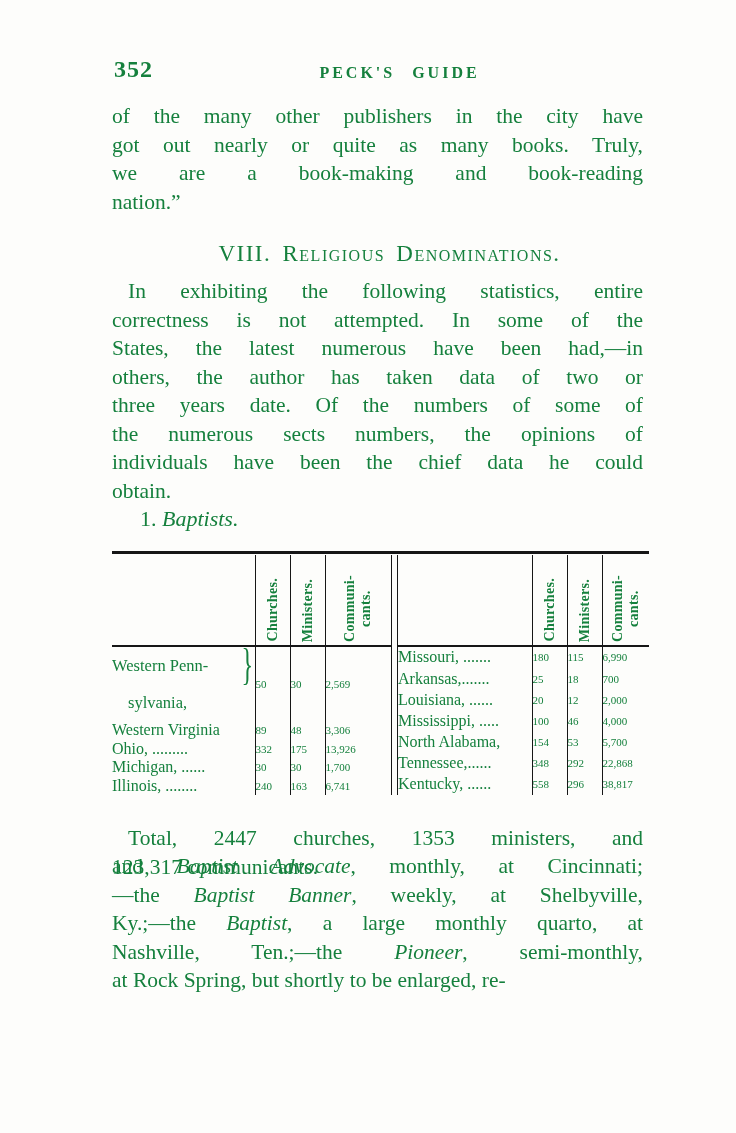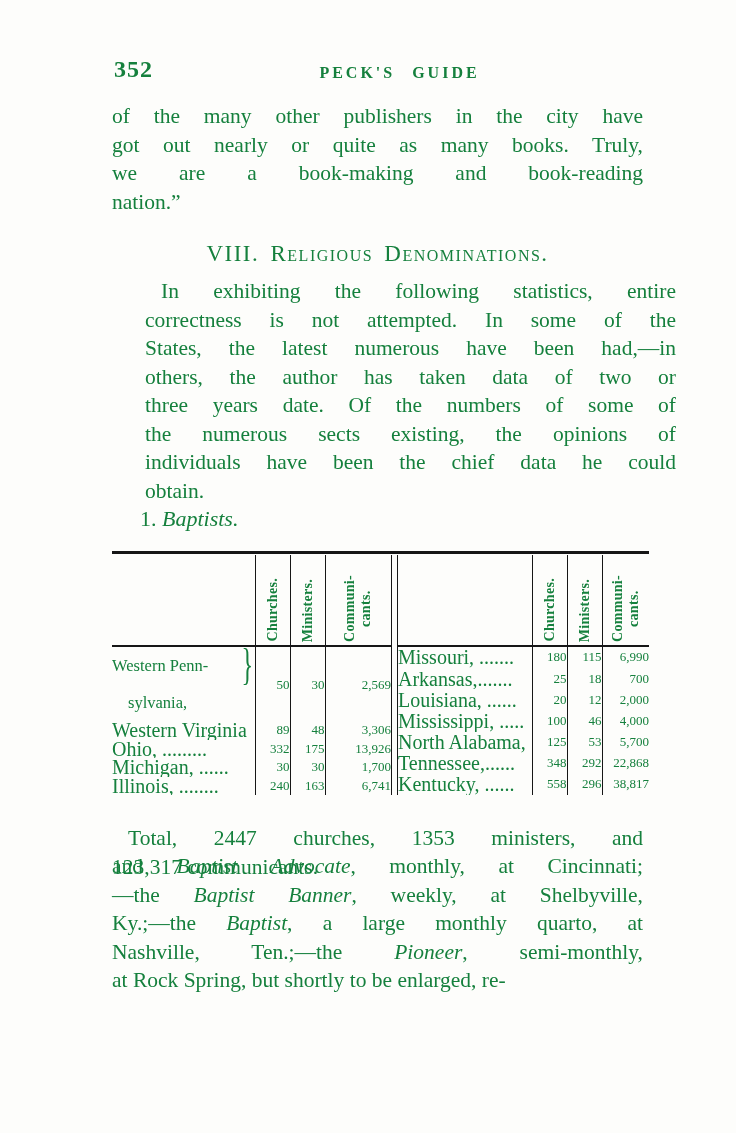--- a/index.html
+++ b/index.html
@@ -15,40 +15,40 @@
   
   .pageno{position:absolute;left:114px;top:56px;font-size:24px;font-weight:bold;letter-spacing:1px;}
   .runhead{position:absolute;left:112px;top:64px;width:531px;text-align:center;padding-left:22px;
     font-size:16px;font-weight:bold;letter-spacing:3px;word-spacing:10px;}
   
   .para{position:absolute;left:112px;width:531px;font-size:21.5px;line-height:28.5px;}
   .ln{text-align:justify;text-align-last:justify;}
   .ln.fin{text-align-last:left;}
   .ln.ind{padding-left:16px;}
   .p-intro{top:102px;}
-  .heading{position:absolute;left:112px;top:241px;width:531px;text-align:center;
+  .heading{position:absolute;left:124px;top:241px;width:531px;text-align:center;
     font-size:23px;font-variant:small-caps;letter-spacing:1.5px;word-spacing:4px;}
-  .p-stats{top:277px;margin-left:33px;}
+  .p-stats{top:277px;}
   .subsection{position:absolute;left:140px;top:506px;font-size:22px;}
   .subsection .it{font-weight:normal;}
   .it{font-style:italic;}
   .p-total{top:824px;}
   .p-period{top:852px;}
   
   .table-rule{position:absolute;left:112px;top:551px;width:537px;height:3px;background:#161616;}
   .tables{position:absolute;left:112px;top:555px;display:flex;align-items:stretch;}
   table.half{border-collapse:collapse;table-layout:fixed;}
   table.half td,table.half th{padding:0;margin:0;vertical-align:middle;}
   th.hd{height:90px;position:relative;border-bottom:2px solid #161616;}
   .rot{position:absolute;bottom:3px;left:50%;transform:translateX(-50%) rotate(180deg);
     writing-mode:vertical-rl;font-size:14px;font-weight:bold;letter-spacing:.3px;white-space:nowrap;}
   .rot span{display:block;}
   .br{border-right:1.4px solid #161616;}
-  td.nm{font-size:20px;line-height:18.5px;height:18.5px;text-align:left;padding-left:2px;white-space:nowrap;overflow:hidden;}
-  td.num{font-size:13px;line-height:18.5px;height:18.5px;text-align:right;padding-right:3px;white-space:nowrap;}
+  td.nm{font-size:16px;line-height:18.5px;height:18.5px;text-align:left;padding-left:2px;white-space:nowrap;overflow:hidden;}
+  td.num{font-size:11px;line-height:18.5px;height:18.5px;padding-right:3px;white-space:nowrap;}
   tr.dbl td{height:37px;line-height:37px;}
   td.nm2{position:relative;font-size:16.5px;line-height:18.5px;padding-left:2px;}
   td.nm2 .l2{padding-left:16px;}
   .brace{position:absolute;right:1px;top:-4px;font-size:44px;line-height:44px;font-weight:normal;
     transform:scaleX(.55);transform-origin:right center;}
   .gap{width:5px;border-left:1.4px solid #161616;border-right:1.4px solid #161616;}
 </style>
 </head>
 <body>
 
@@ -65,21 +65,21 @@
   </div>
 
   <div class="heading">VIII. Religious Denominations.</div>
 
   <div class="para p-stats">
     <div class="ln ind">In exhibiting the following statistics, entire</div>
     <div class="ln">correctness is not attempted.  In some of the</div>
     <div class="ln">States, the latest numerous have been had,—in</div>
     <div class="ln">others, the author has taken data of two or</div>
     <div class="ln">three years date.  Of the numbers of some of</div>
-    <div class="ln">the numerous sects existing, the opinions of</div>
+    <div class="ln">the numerous sects numbers, the opinions of</div>
     <div class="ln">individuals have been the chief data he could</div>
     <div class="ln fin">obtain.</div>
   </div>
 
   <div class="subsection"><span>1. </span><span class="it">Baptists.</span></div>
 
   <div class="table-rule"></div>
 
   <div class="tables">
 
@@ -191,21 +191,21 @@
           <td class="num">2,000</td>
         </tr>
         <tr>
           <td class="nm br">Mississippi, .....</td>
           <td class="num br">100</td>
           <td class="num br">46</td>
           <td class="num">4,000</td>
         </tr>
         <tr>
           <td class="nm br">North Alabama,</td>
-          <td class="num br">125</td>
+          <td class="num br">154</td>
           <td class="num br">53</td>
           <td class="num">5,700</td>
         </tr>
         <tr>
           <td class="nm br">Tennessee,......</td>
           <td class="num br">348</td>
           <td class="num br">292</td>
           <td class="num">22,868</td>
         </tr>
         <tr>

